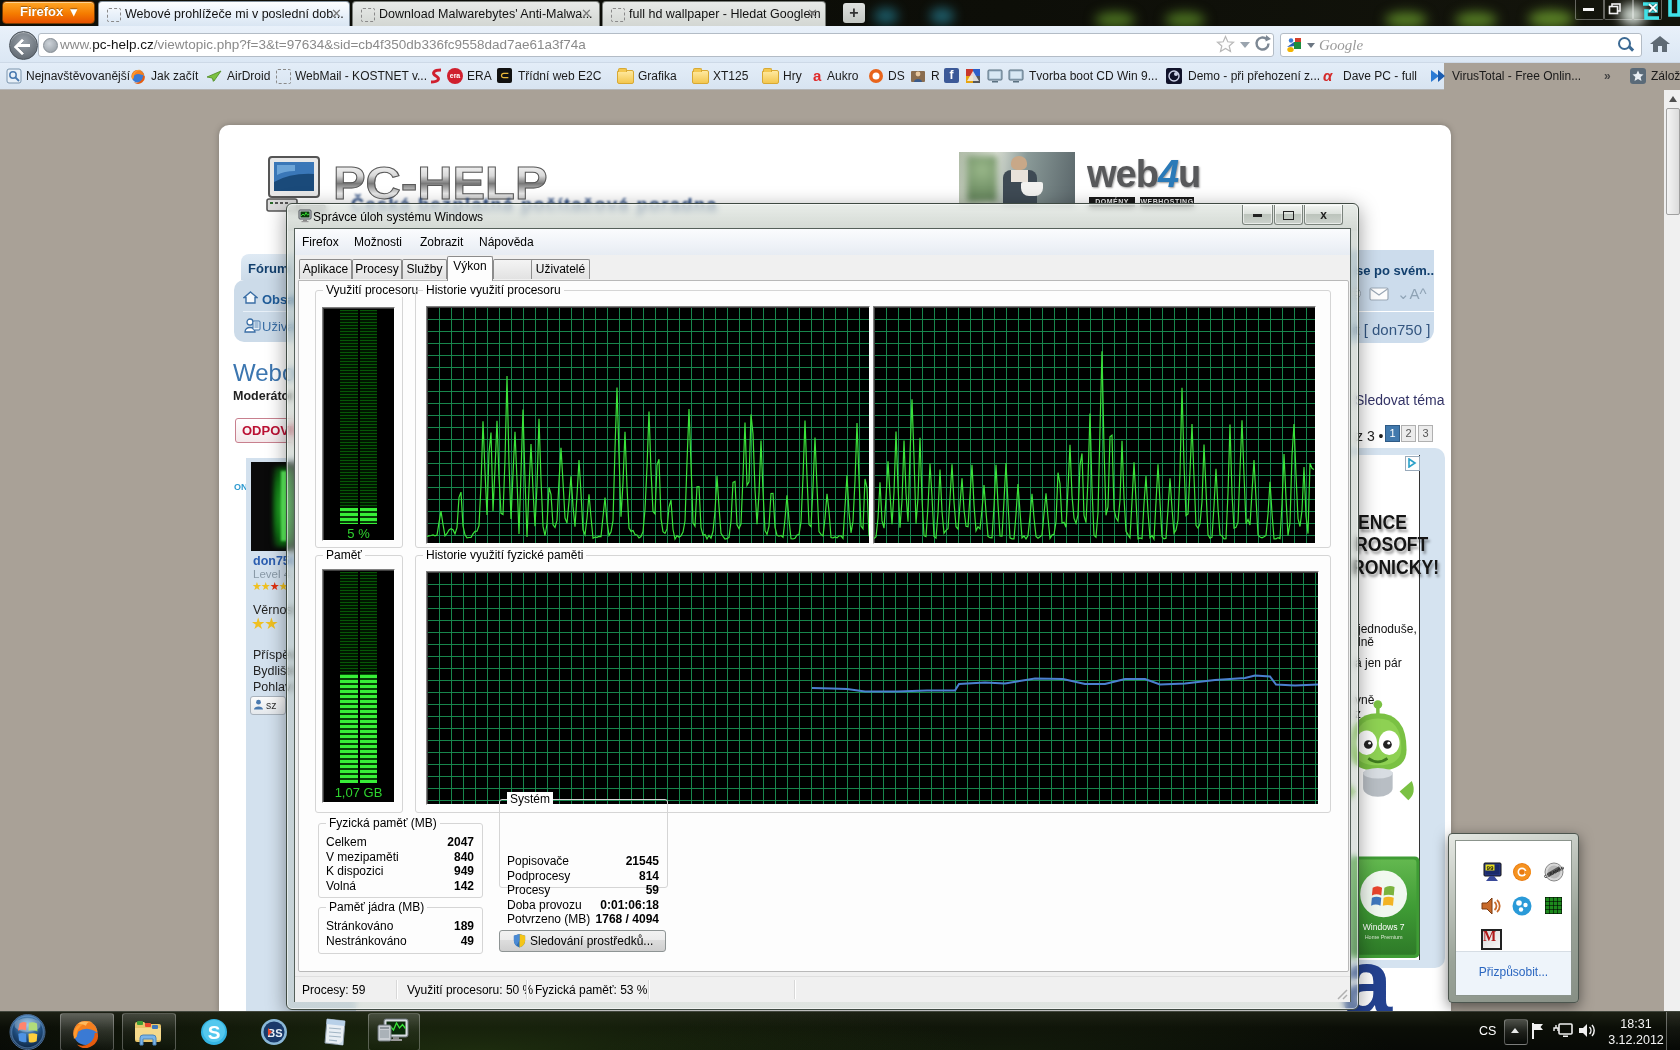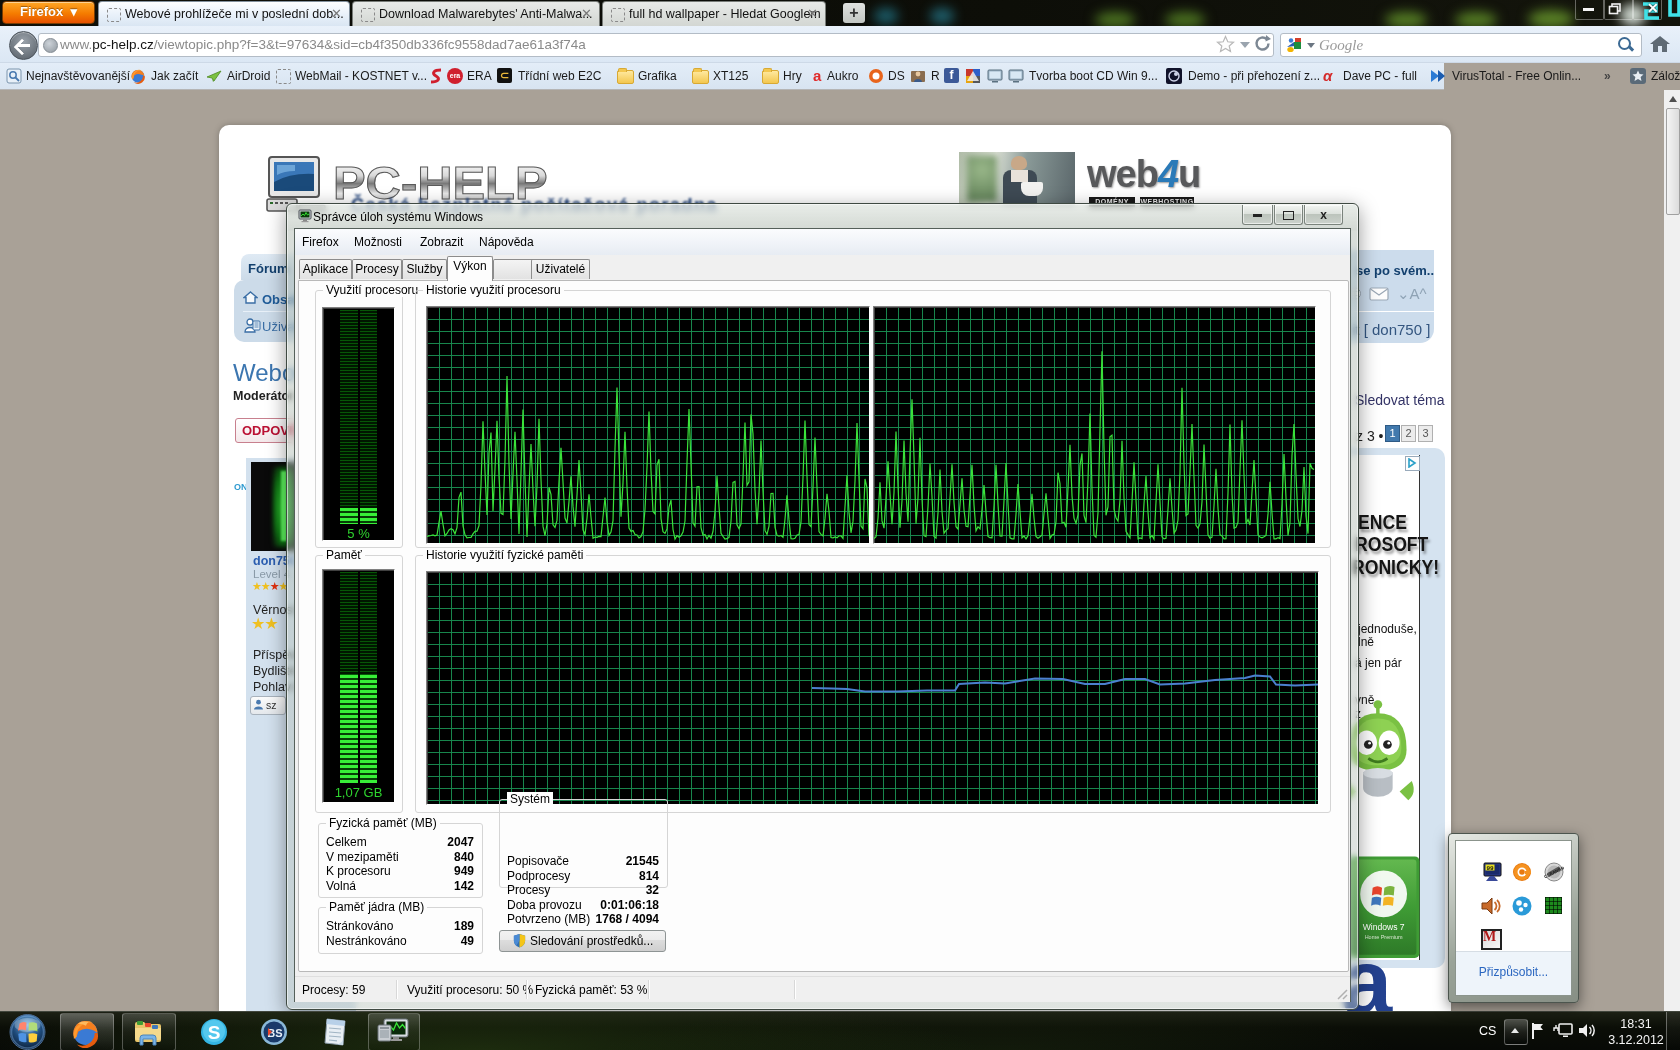--- a/index.html
+++ b/index.html
@@ -468,21 +468,21 @@
         <div class="grows" style="top:11px;">
           <div>
               <span>Celkem</span>
               <b>2047</b>
             </div>
           <div>
               <span>V mezipaměti</span>
               <b>840</b>
             </div>
           <div>
-              <span>K procesoru</span>
+              <span>K dispozici</span>
               <b>949</b>
             </div>
           <div>
               <span>Volná</span>
               <b>142</b>
             </div>
         </div>
       </div>
       <div class="gb" style="left:19px;top:626px;width:163px;height:45px;">
           <span class="lbl">Paměť jádra (MB)</span>
@@ -503,21 +503,21 @@
           <div>
               <span>Popisovače</span>
               <b>21545</b>
             </div>
           <div>
               <span>Podprocesy</span>
               <b>814</b>
             </div>
           <div>
               <span>Procesy</span>
-              <b>32</b>
+              <b>59</b>
             </div>
           <div>
               <span>Doba provozu</span>
               <b>0:01:06:18</b>
             </div>
           <div>
               <span>Potvrzeno (MB)</span>
               <b>1768 / 4094</b>
             </div>
         </div>

